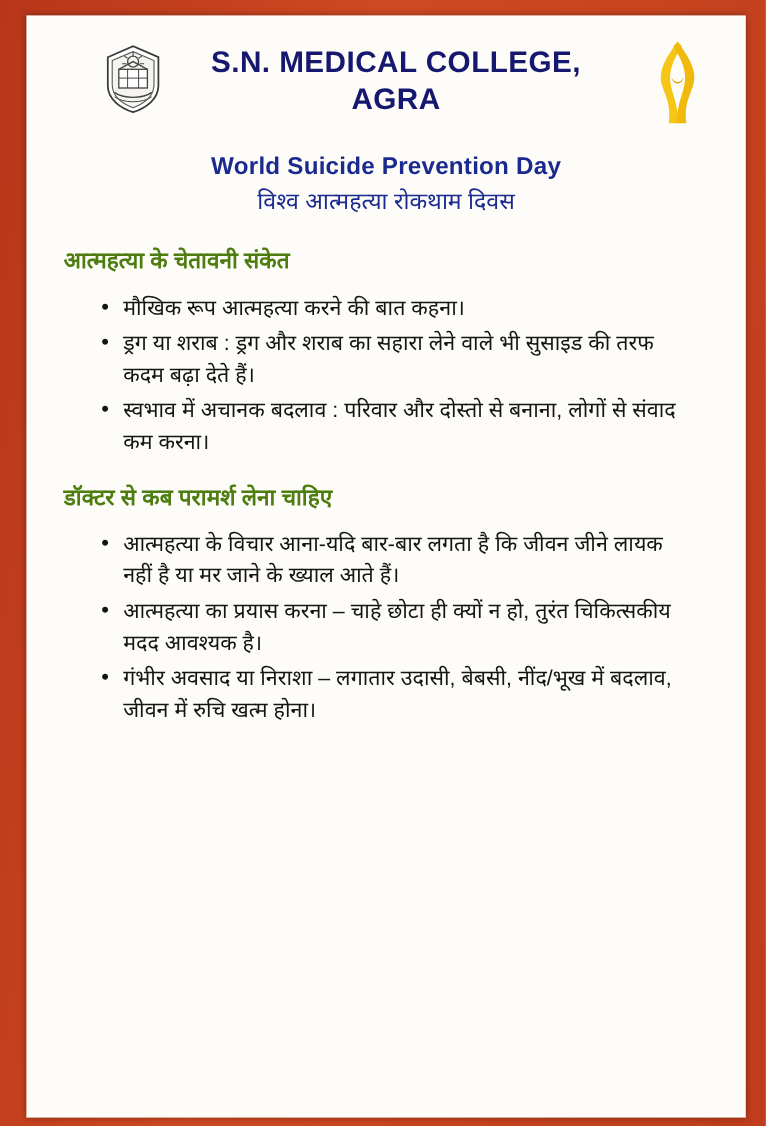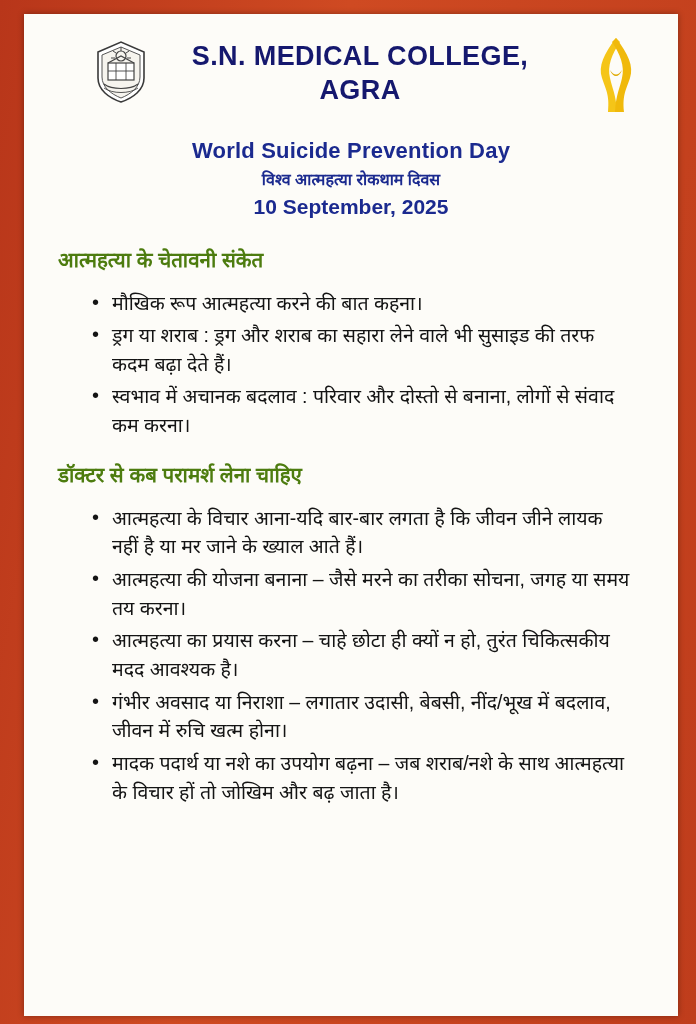--- a/index.html
+++ b/index.html
@@ -70,22 +70,22 @@
     text-align: center;
     color: #1b2a8f;
     margin-top: 30px;
   }
   .event-en {
     font-size: 22px;
     font-weight: bold;
     letter-spacing: 0.2px;
   }
   .event-hi {
-    font-size: 16px;
-    font-weight: bold;
+    font-size: 21px;
+    font-weight: normal;
     margin-top: 4px;
   }
   .event-date {
     font-size: 21px;
     font-weight: bold;
     margin-top: 5px;
   }
   
   .section {
     margin-top: 26px;
@@ -160,38 +160,35 @@
       </div>
 
       <div class="college-title">
         <span>S.N. MEDICAL COLLEGE,</span>
         <span class="line2">AGRA</span>
       </div>
 
       <div class="event-block">
         <div class="event-en">World Suicide Prevention Day</div>
         <div class="event-hi">विश्व आत्महत्या रोकथाम दिवस</div>
-        <div class="event-date">10 September, 2025</div>
       </div>
     </div>
 
     <div class="section">
       <div class="section-title">आत्महत्या के चेतावनी संकेत</div>
       <ul class="bullets">
         <li>मौखिक रूप आत्महत्या करने की बात कहना।</li>
         <li>ड्रग या शराब : ड्रग और शराब का सहारा लेने वाले भी सुसाइड की तरफ कदम बढ़ा देते हैं।</li>
         <li>स्वभाव में अचानक बदलाव : परिवार और दोस्तो से बनाना, लोगों से संवाद कम करना।</li>
       </ul>
     </div>
 
     <div class="section">
       <div class="section-title">डॉक्टर से कब परामर्श लेना चाहिए</div>
       <ul class="bullets">
         <li>आत्महत्या के विचार आना-यदि बार-बार लगता है कि जीवन जीने लायक नहीं है या मर जाने के ख्याल आते हैं।</li>
-        <li>आत्महत्या की योजना बनाना – जैसे मरने का तरीका सोचना, जगह या समय तय करना।</li>
         <li>आत्महत्या का प्रयास करना – चाहे छोटा ही क्यों न हो, तुरंत चिकित्सकीय मदद आवश्यक है।</li>
         <li>गंभीर अवसाद या निराशा – लगातार उदासी, बेबसी, नींद/भूख में बदलाव, जीवन में रुचि खत्म होना।</li>
-        <li>मादक पदार्थ या नशे का उपयोग बढ़ना – जब शराब/नशे के साथ आत्महत्या के विचार हों तो जोखिम और बढ़ जाता है।</li>
       </ul>
     </div>
 
   </div>
 </div>
 
 </body></html>

